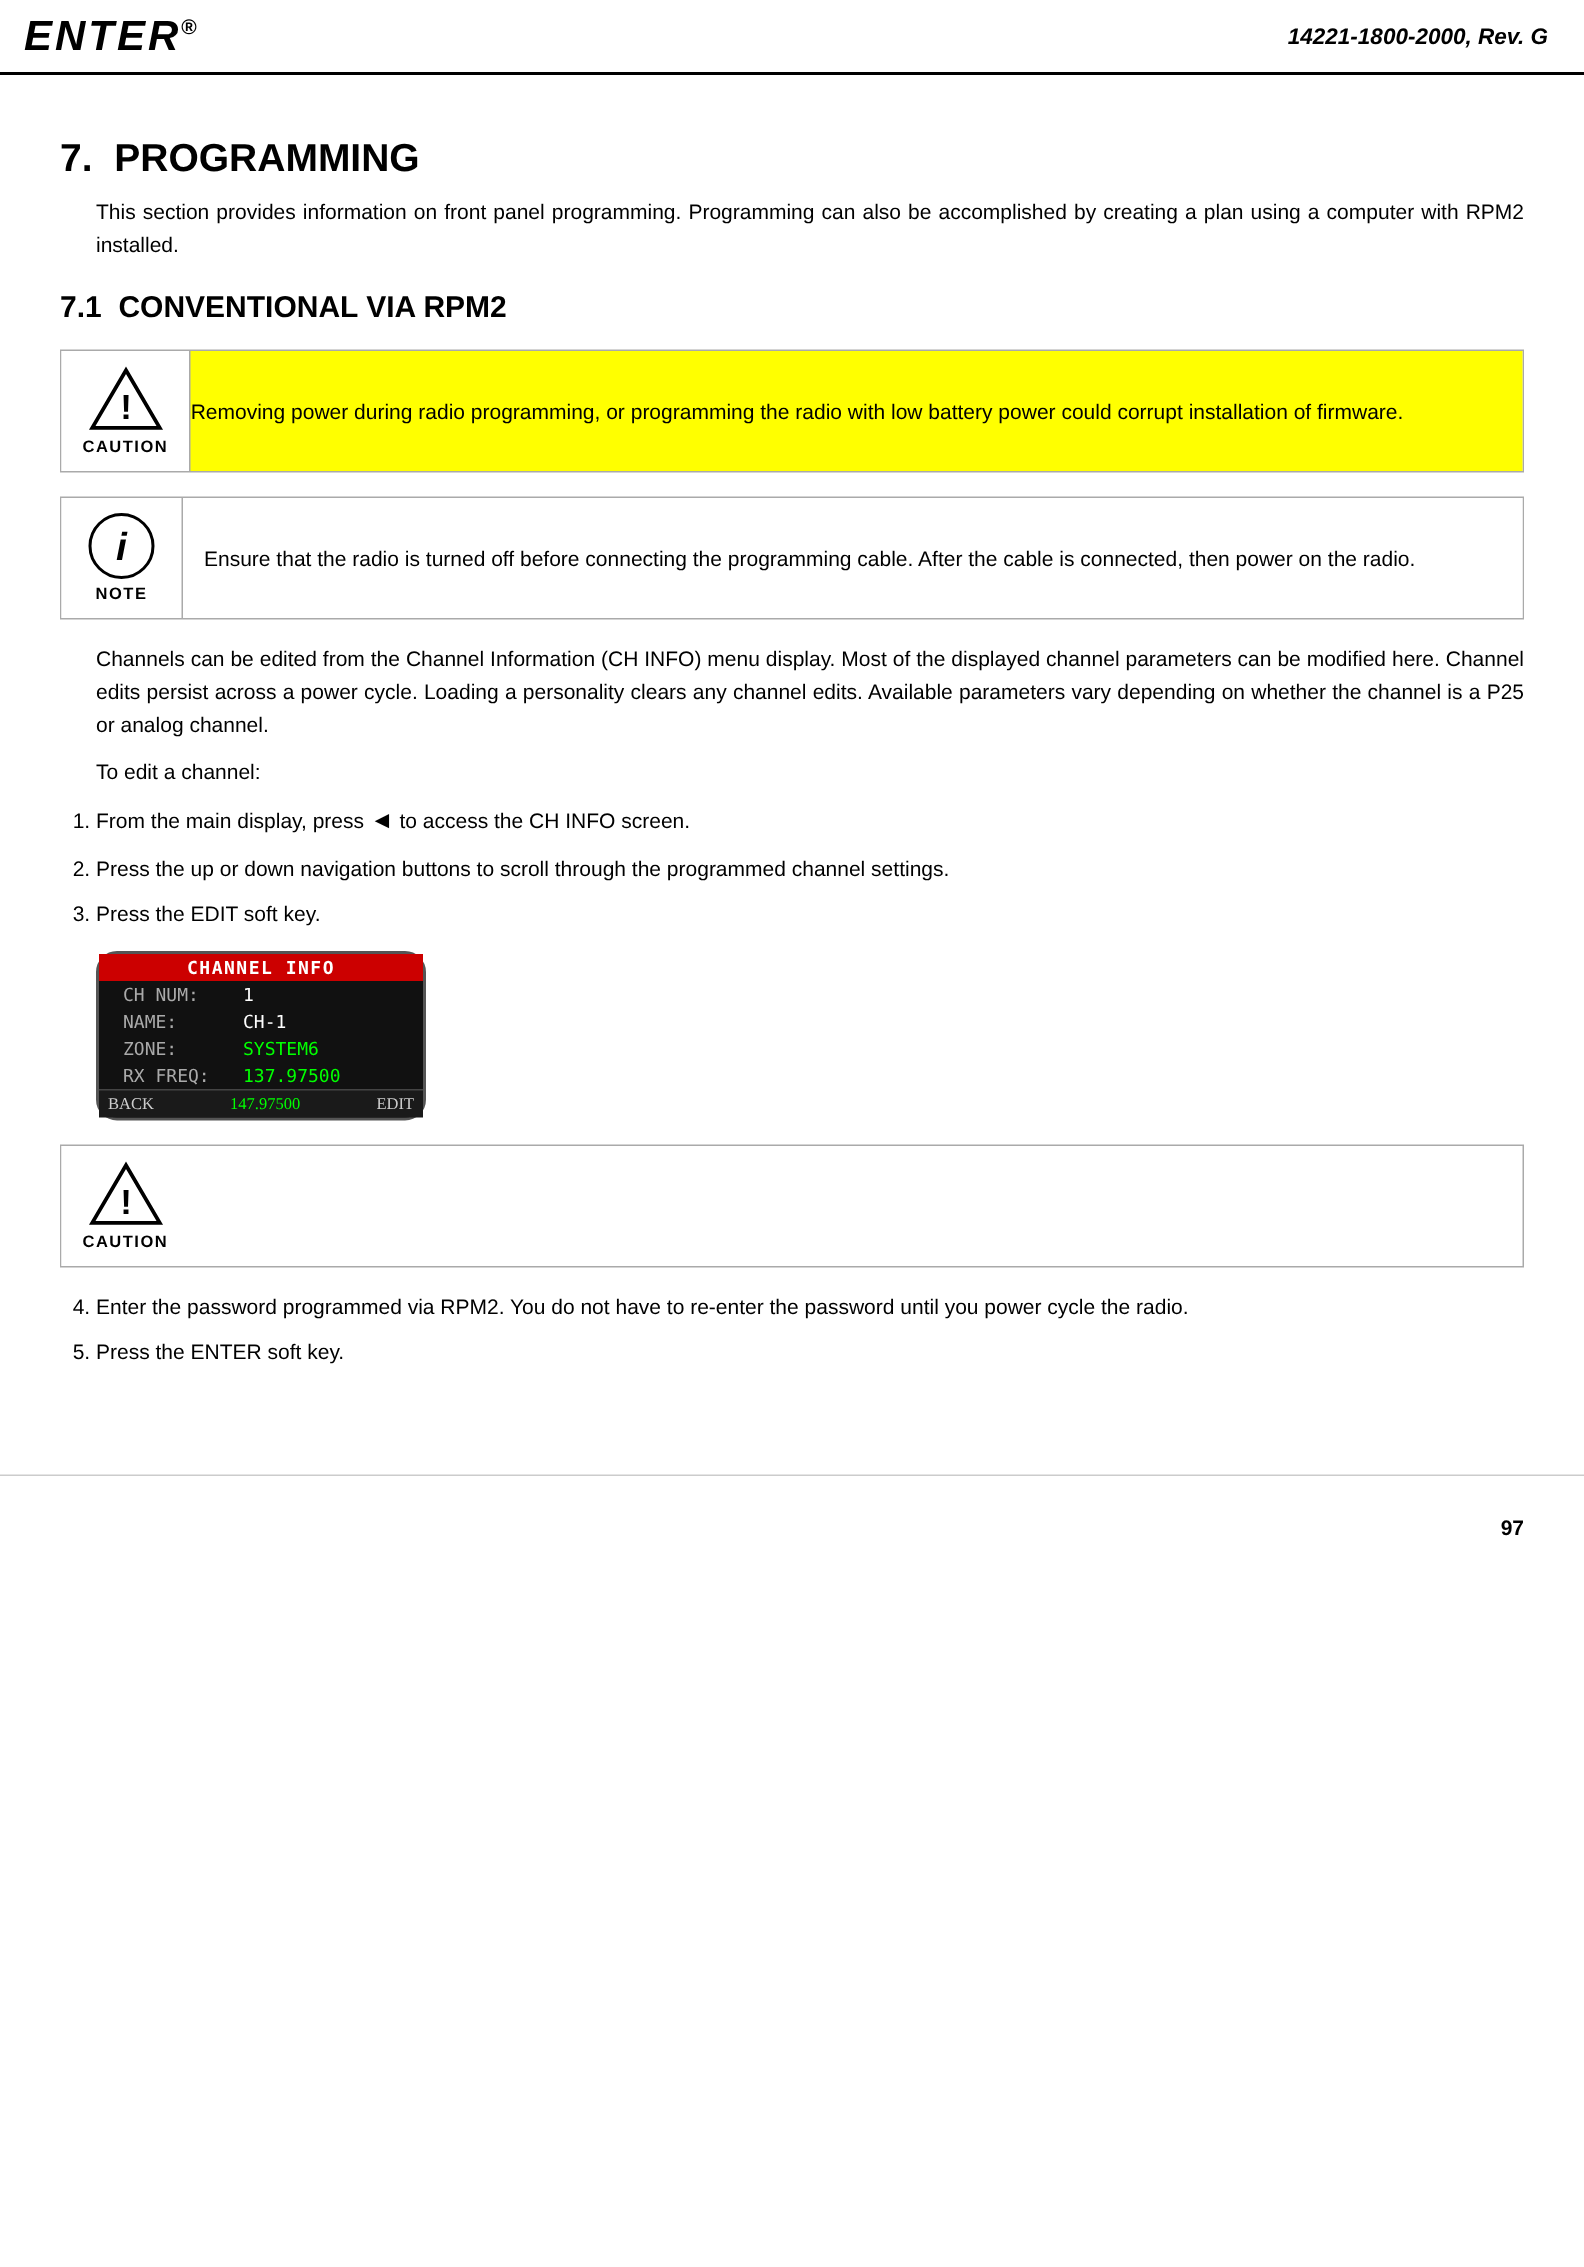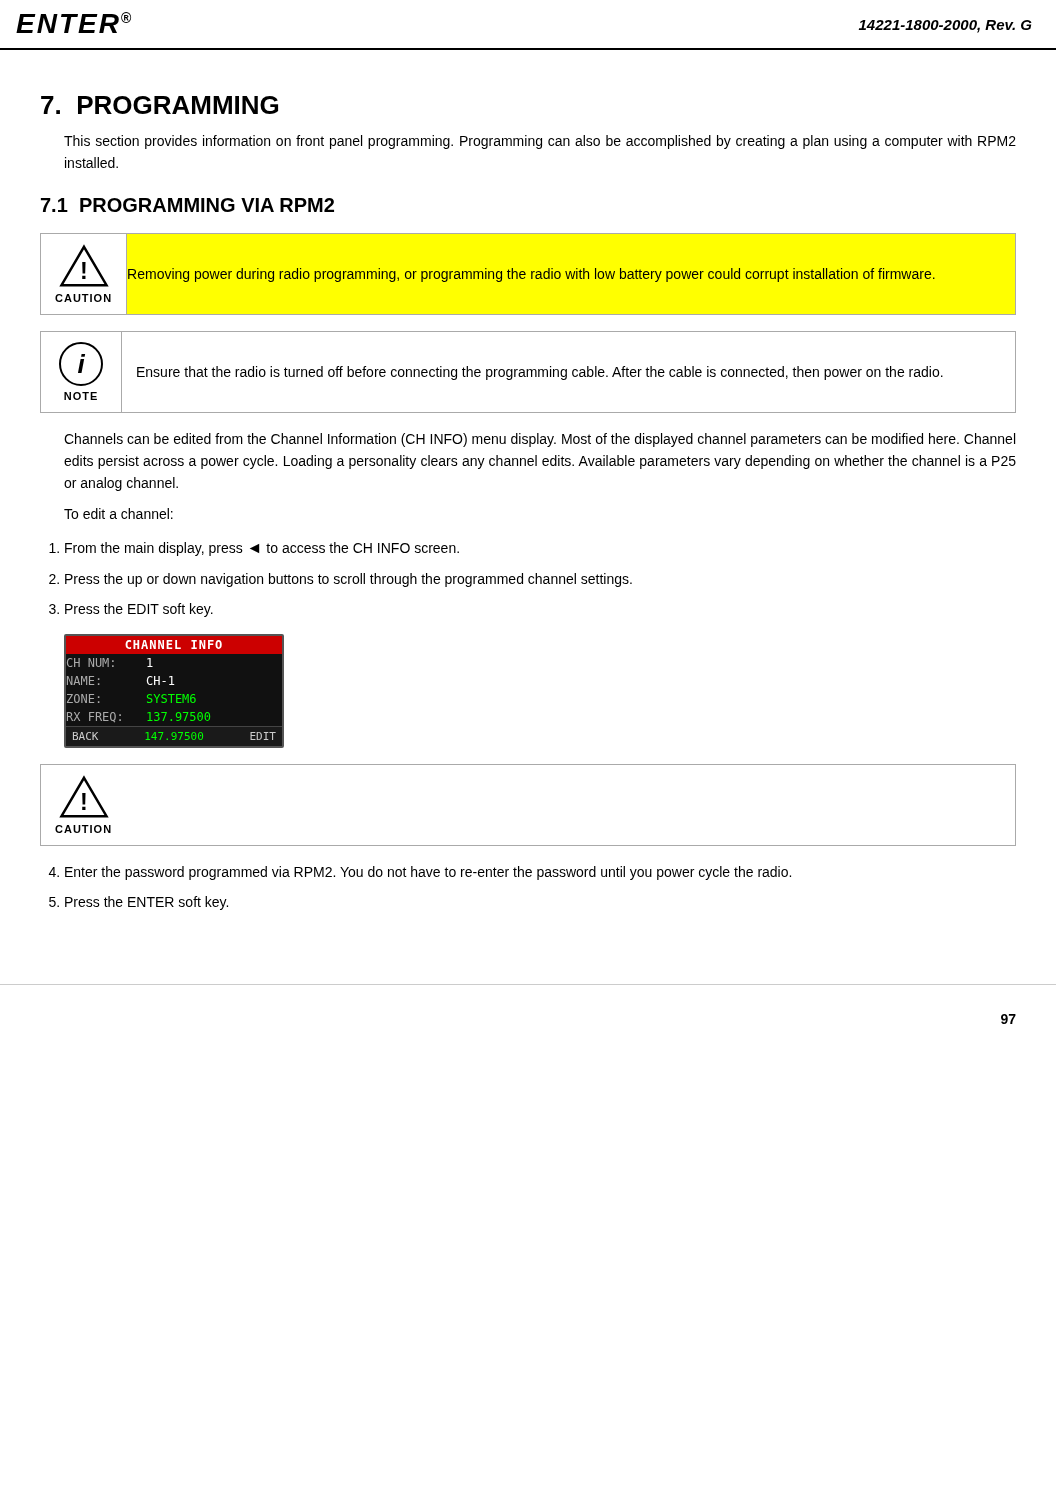--- a/index.html
+++ b/index.html
@@ -159,38 +159,38 @@
       margin-bottom: 8px;
       font-size: 14px;
       line-height: 1.55;
     }
 
     
     .channel-info-screen {
       width: 220px;
       background: #111;
       border: 2px solid #555;
-      border-radius: 2px;
+      border-radius: 14px;
       margin: 14px 0 14px 24px;
       padding: 0;
       font-family: monospace;
       font-size: 12px;
     }
     .channel-info-title-bar {
       background: #c00;
       color: #fff;
       text-align: center;
       font-weight: bold;
       font-size: 12px;
       padding: 2px 4px;
       letter-spacing: 1px;
     }
     .channel-info-row {
       display: flex;
-      padding: 2px 0;
+      padding: 2px 16px;
       color: #ccc;
       font-size: 12px;
       align-items: flex-end;
     }
     .channel-info-label {
       min-width: 80px;
       color: #aaa;
     }
     .channel-info-value {
       color: #fff;
@@ -199,20 +199,21 @@
       color: #0f0;
     }
     .channel-info-footer {
       display: flex;
       justify-content: space-between;
       padding: 3px 6px;
       color: #ccc;
       font-size: 11px;
       border-top: 1px solid #444;
       background: #1a1a1a;
+      font-family: Liberation Serif, serif;
     }
 
     
     .page-footer {
       text-align: right;
       padding: 26px 40px;
       font-size: 14px;
       font-weight: bold;
       border-top: 1px solid #ccc;
       margin-top: 20px;
@@ -232,21 +233,21 @@
 </div>
 
 <div class="content">
 
   <div class="section-heading">
     <span>7.</span>&nbsp;&nbsp;<span>PROGRAMMING</span>
   </div>
   <p class="body-text">This section provides information on front panel programming. Programming can also be accomplished by creating a plan using a computer with RPM2 installed.</p>
 
   <div class="subsection-heading">
-    <span>7.1</span>&nbsp;&nbsp;<span>PROGRAMMING VIA RPM2</span>
+    <span>7.1</span>&nbsp;&nbsp;<span>CONVENTIONAL VIA RPM2</span>
   </div>
 
   <div class="caution-box">
     <div class="caution-icon-area">
       <svg class="caution-triangle" viewBox="0 0 60 52">
         <polygon points="30,3 57,49 3,49" fill="none" stroke="#000" stroke-width="3"></polygon>
         <text x="30" y="42" text-anchor="middle" font-size="28" font-weight="bold" fill="#000">!</text>
       </svg>
       <div class="caution-label">CAUTION</div>
     </div>

